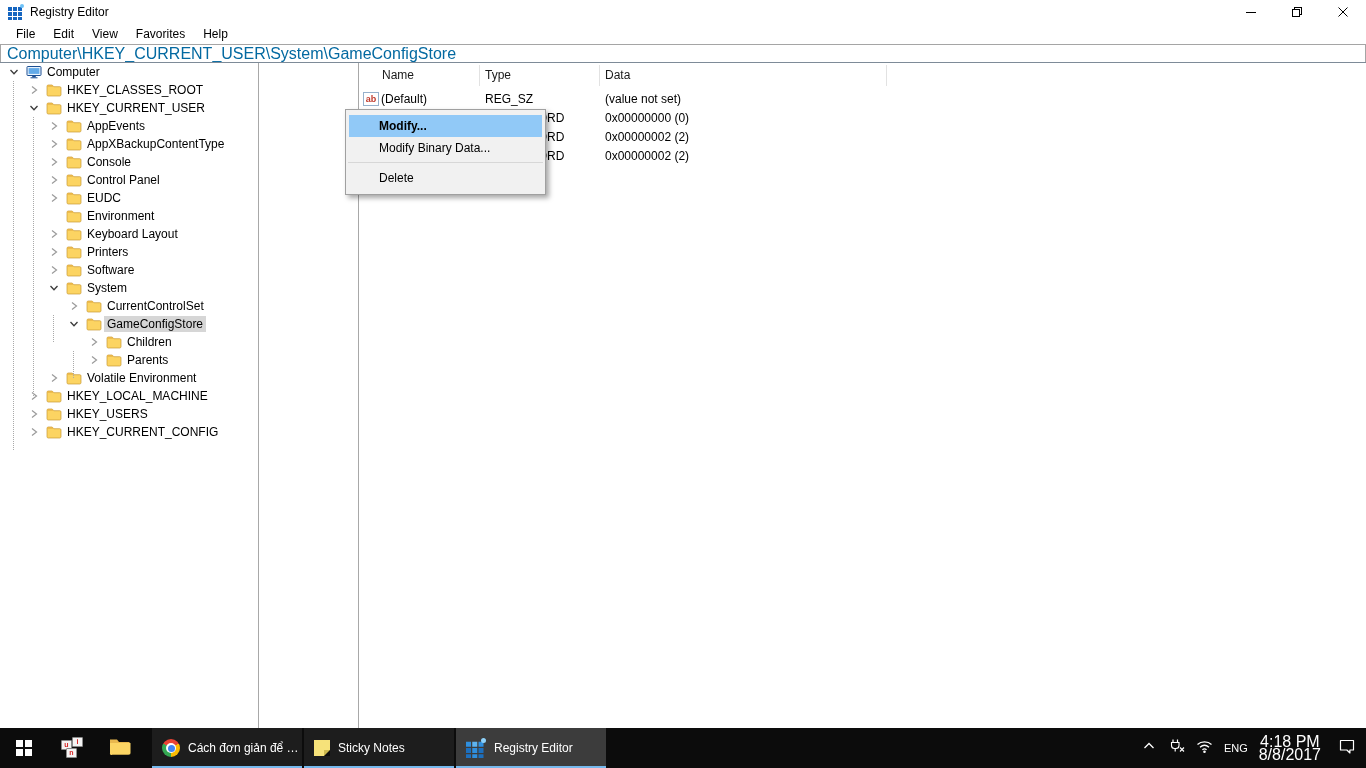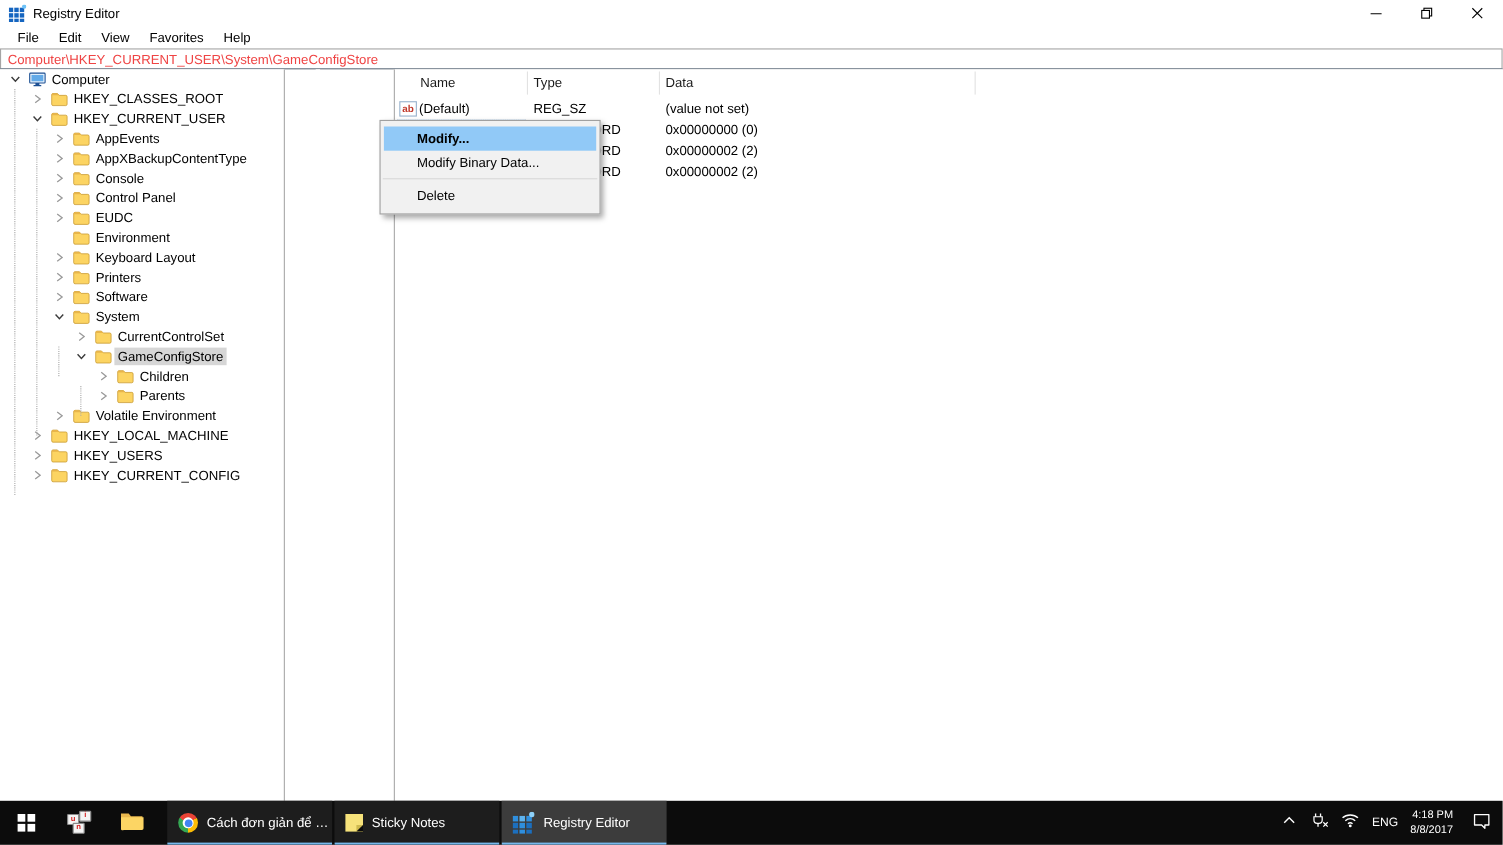--- a/index.html
+++ b/index.html
@@ -12,21 +12,21 @@
   .titlebar { height:24px; display:flex; align-items:center; }
   .title-icon { width:16px; height:16px; margin:0 6px 0 8px; flex:0 0 auto; }
   .title-text { font-size:12px; color:#000; }
   .win-controls { margin-left:auto; display:flex; height:100%; }
   .win-btn { width:46px; display:flex; align-items:center; justify-content:center; }
 
   .menubar { height:20px; display:flex; align-items:center; font-size:12px; padding-left:7px; color:#000; }
   .menubar span { padding:2px 9px; }
 
   .addressbar { height:19px; border:1px solid #a5a5a5; display:flex; align-items:center;
-                font-size:12px; padding-left:6px; color:#ef4444; }
+                font-size:16px; padding-left:6px; color:#0369a1; }
 
   .content { position:absolute; left:0; right:0; top:62px; bottom:0;
              border-top:1px solid #7e8b98; display:flex;gap:28px; }
 
   
   .tree-panel { width:259px; border-right:1px solid #a8a8a8; position:relative;
                 overflow:hidden; background:#fff; flex:0 0 auto; }
   .splitter { width:4px; background:#fff; flex:0 0 auto; }
   .tree-row { height:18px; display:flex; align-items:center; font-size:12px; white-space:nowrap; }
   .expander { width:12px; height:12px; flex:0 0 auto; display:flex; align-items:center; justify-content:center; }
@@ -70,21 +70,21 @@
   .tb-btn { width:48px; display:flex; align-items:center; justify-content:center; flex:0 0 auto; }
   .task-group { display:flex; margin-left:8px; gap:2px; }
   .task-btn { width:150px; position:relative; display:flex; align-items:center;
               padding-left:10px; gap:8px; background:#1d1d1d; color:#fff; font-size:12px;
               white-space:nowrap; overflow:hidden; }
   .task-btn.active { background:#3c3c3c; }
   .task-underline { position:absolute; bottom:0; left:0; right:0; height:2px; background:#76b9ed; }
   .task-label { overflow:hidden; text-overflow:ellipsis; }
   .tray { margin-left:auto; display:flex; align-items:center; gap:11px; padding-right:10px; color:#fff; }
   .tray-txt { font-size:11px; }
-  .clock { text-align:right; font-size:10px; line-height:13px; }
+  .clock { text-align:center; font-size:16px; line-height:13px; }
 
   
   .win-logo { width:16px; height:16px; display:grid; grid-template-columns:7px 7px;
               grid-template-rows:7px 7px; gap:2px; }
   .win-logo i { background:#fff; }
 
   
   .unikey { position:relative; width:24px; height:22px; }
   .unikey i { position:absolute; width:11px; height:10px; background:#f4f4f4; border:1px solid #8a8a8a;
               border-radius:1px; color:#d42222; font:bold 7px/8px "Liberation Sans",sans-serif;

